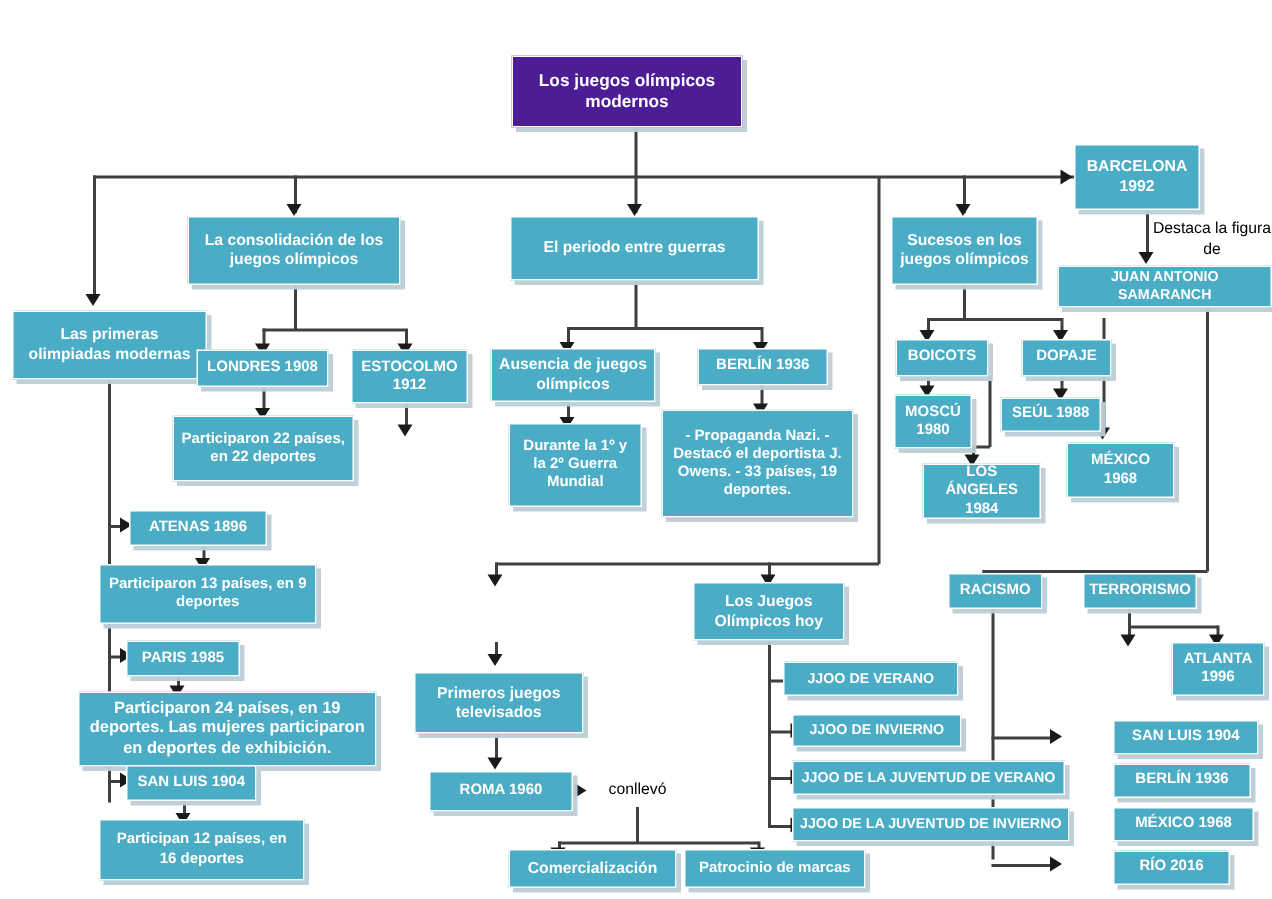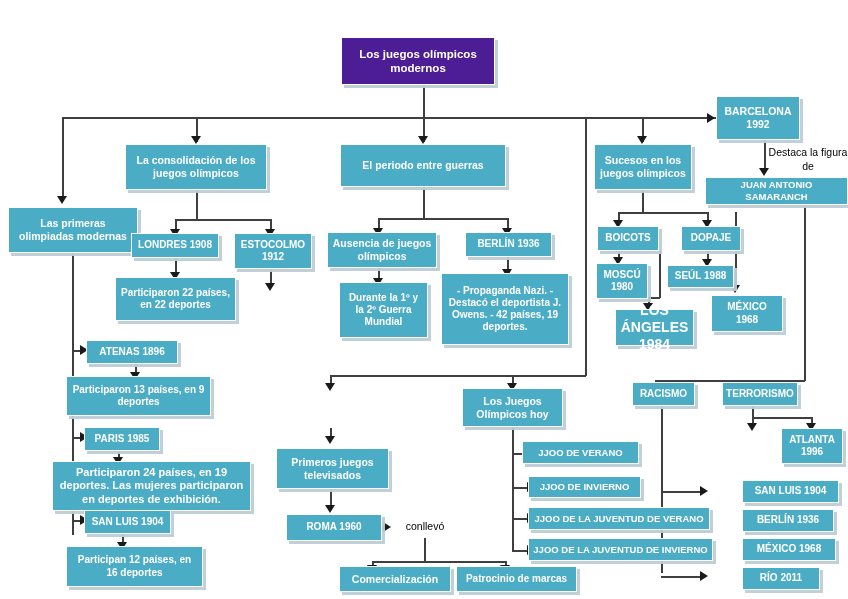--- a/index.html
+++ b/index.html
@@ -200,34 +200,34 @@
 
   <div class="node" style="left:131px;top:233px;width:88px;height:25px;font-size:10px;">LONDRES 1908</div>
   <div class="node" style="left:115px;top:277px;width:121px;height:44px;font-size:10px;">Participaron 22 países, en 22 deportes</div>
 
   <div class="node" style="left:234px;top:233px;width:78px;height:36px;font-size:10px;">ESTOCOLMO 1912</div>
 
   <div class="node" style="left:327px;top:232px;width:110px;height:36px;font-size:10.5px;">Ausencia de juegos olímpicos</div>
   <div class="node" style="left:339px;top:282px;width:89px;height:56px;font-size:10px;">Durante la 1º y la 2º Guerra Mundial</div>
 
   <div class="node" style="left:465px;top:232px;width:87px;height:25px;font-size:10px;">BERLÍN 1936</div>
-  <div class="node" style="left:441px;top:273px;width:128px;height:72px;font-size:10px;">- Propaganda Nazi. -Destacó el deportista J. Owens. - 42 países, 19 deportes.</div>
+  <div class="node" style="left:441px;top:273px;width:128px;height:72px;font-size:10px;">- Propaganda Nazi. -Destacó el deportista J. Owens. - 33 países, 19 deportes.</div>
 
   <div class="node" style="left:86px;top:340px;width:92px;height:24px;font-size:10px;">ATENAS 1896</div>
   <div class="node" style="left:66px;top:376px;width:145px;height:40px;font-size:10px;">Participaron 13 países, en 9 deportes</div>
 
   <div class="node" style="left:84px;top:427px;width:76px;height:24px;font-size:10px;">PARIS 1985</div>
   <div class="node" style="left:52px;top:461px;width:199px;height:50px;font-size:11px;">Participaron 24 países, en 19 deportes. Las mujeres participaron en deportes de exhibición.</div>
 
   <div class="node" style="left:84px;top:510px;width:87px;height:24px;font-size:10px;">SAN LUIS 1904</div>
   <div class="node" style="left:66px;top:546px;width:137px;height:41px;font-size:10px;">Participan 12 países, en 16 deportes</div>
 
   <div class="node" style="left:597px;top:226px;width:62px;height:25px;font-size:10px;">BOICOTS</div>
   <div class="node" style="left:596px;top:263px;width:52px;height:36px;font-size:10px;">MOSCÚ 1980</div>
-  <div class="node" style="left:615px;top:309px;width:79px;height:37px;font-size:14px;">LOS ÁNGELES 1984</div>
+  <div class="node" style="left:615px;top:309px;width:79px;height:37px;font-size:10px;">LOS ÁNGELES 1984</div>
 
   <div class="node" style="left:681px;top:226px;width:60px;height:25px;font-size:10px;">DOPAJE</div>
   <div class="node" style="left:667px;top:265px;width:67px;height:23px;font-size:10px;">SEÚL 1988</div>
   <div class="node" style="left:711px;top:295px;width:72px;height:37px;font-size:10px;">MÉXICO 1968</div>
 
   <div class="node" style="left:632px;top:382px;width:63px;height:24px;font-size:10px;">RACISMO</div>
   <div class="node" style="left:722px;top:382px;width:76px;height:24px;font-size:10px;">TERRORISMO</div>
   <div class="node" style="left:781px;top:428px;width:62px;height:36px;font-size:10px;">ATLANTA 1996</div>
 
   <div class="node" style="left:276px;top:448px;width:113px;height:41px;font-size:10.5px;">Primeros juegos televisados</div>
@@ -238,15 +238,15 @@
 
   <div class="node" style="left:462px;top:388px;width:101px;height:39px;font-size:10.5px;">Los Juegos Olímpicos hoy</div>
   <div class="node" style="left:522px;top:441px;width:117px;height:23px;font-size:9.5px;">JJOO DE VERANO</div>
   <div class="node" style="left:528px;top:476px;width:113px;height:22px;font-size:9.5px;">JJOO DE INVIERNO</div>
   <div class="node" style="left:528px;top:507px;width:182px;height:23px;font-size:9.5px;">JJOO DE LA JUVENTUD DE VERANO</div>
   <div class="node" style="left:528px;top:538px;width:185px;height:23px;font-size:9.5px;">JJOO DE LA JUVENTUD DE INVIERNO</div>
 
   <div class="node" style="left:742px;top:480px;width:97px;height:23px;font-size:10px;">SAN LUIS 1904</div>
   <div class="node" style="left:742px;top:509px;width:92px;height:23px;font-size:10px;">BERLÍN 1936</div>
   <div class="node" style="left:742px;top:538px;width:94px;height:23px;font-size:10px;">MÉXICO 1968</div>
-  <div class="node" style="left:742px;top:567px;width:78px;height:23px;font-size:10px;">RÍO 2011</div>
+  <div class="node" style="left:742px;top:567px;width:78px;height:23px;font-size:10px;">RÍO 2016</div>
 
 </div>
 
 </body></html>

